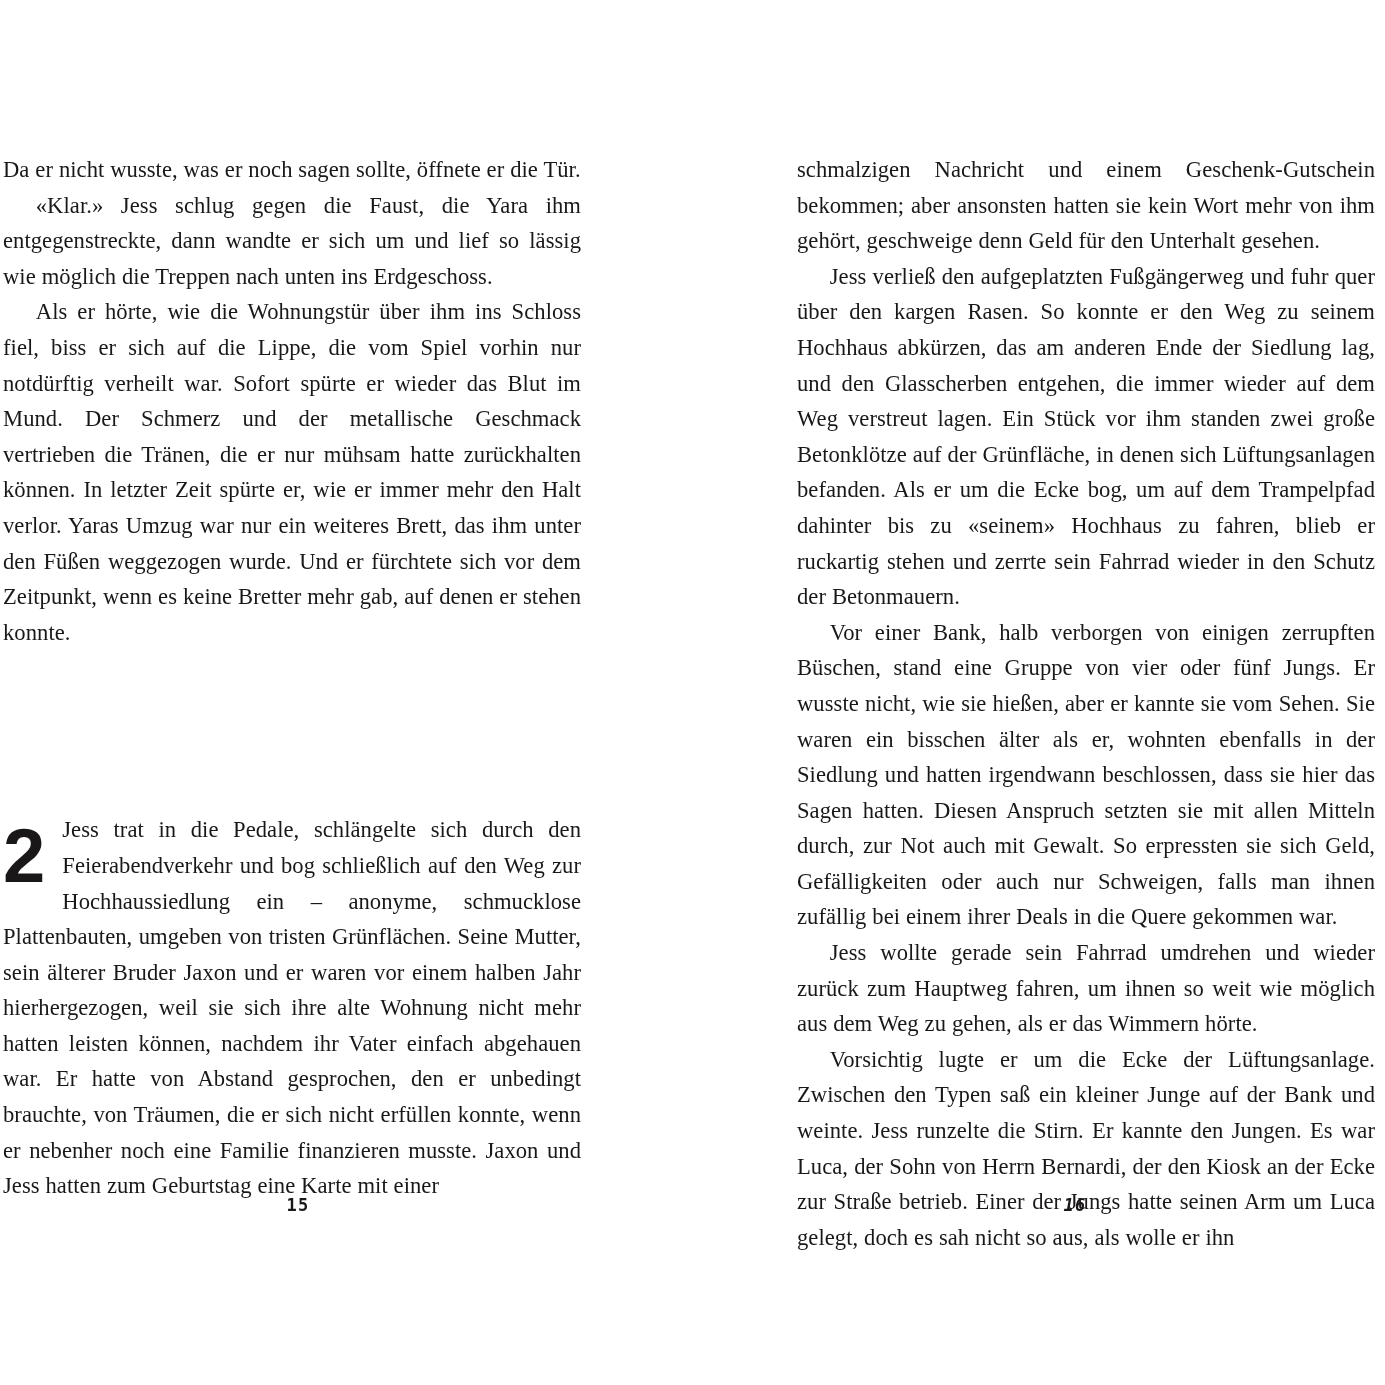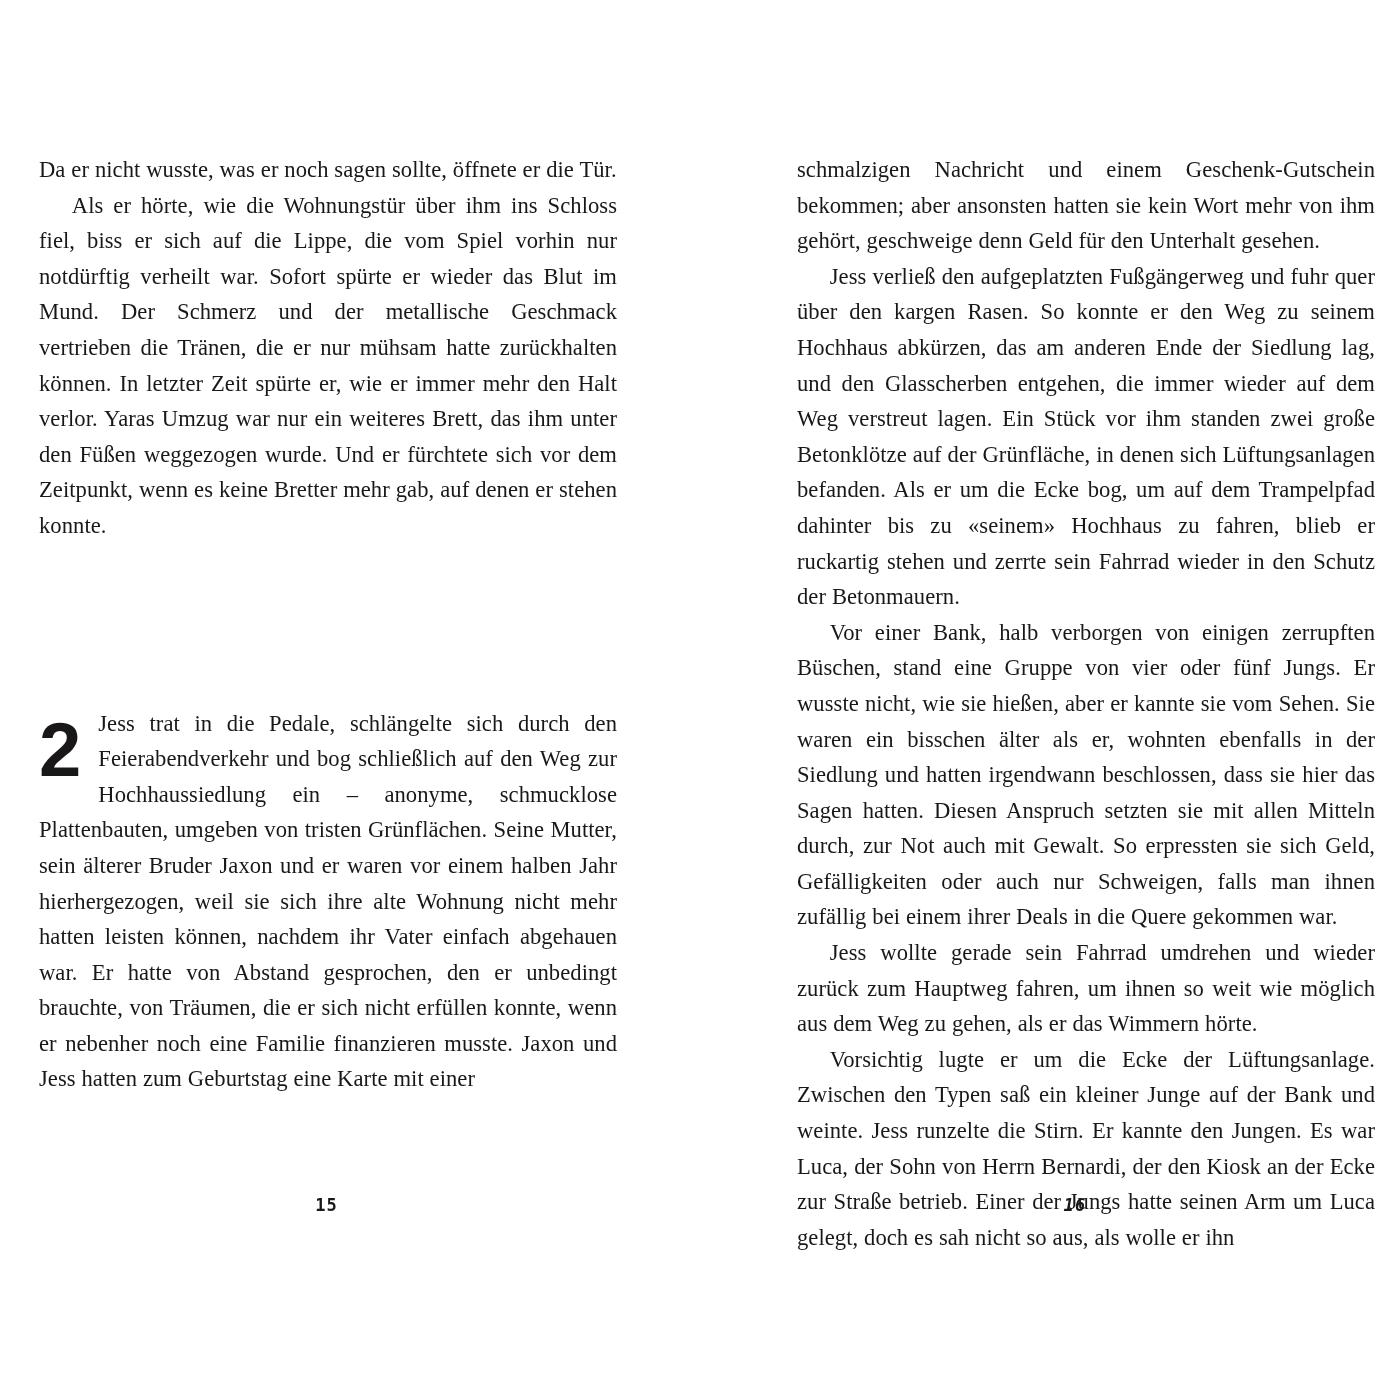--- a/index.html
+++ b/index.html
@@ -27,21 +27,21 @@
     top: 0;
     height: 1385px;
   }
   .page-left  { left: 0px;   width: 690px; }
   .page-right { left: 682px; width: 690px; }
 
   .text-block {
     position: absolute;
     top: 152px;
   }
-  .page-left  .text-block { left: 3px;   width: 578px; margin-left: 36px; }
+  .page-left  .text-block { left: 3px;   width: 578px; }
   .page-right .text-block { left: 115px; width: 578px; }
 
   p.para {
     margin: 0;
     text-align: justify;
     text-justify: inter-word;
     font-size: 22.6px;
     line-height: 35.6px;
     letter-spacing: 0.05px;
     word-spacing: 0.2px;
@@ -70,33 +70,34 @@
 
   .page-number {
     position: absolute;
     top: 1195px;
     font-family: "DejaVu Sans Mono", "Liberation Mono", monospace;
     font-size: 17px;
     font-weight: bold;
     letter-spacing: 1.2px;
     color: #1a1718;
   }
-  .page-left  .page-number { left: 258px; width: 80px; text-align: right; }
+  .page-left  .page-number { left: 258px; width: 80px; text-align: center; }
   .page-right .page-number { left: 1048px - 695px; width: 80px; text-align: center; font-style: italic; }
   .page-right .page-number { left: 353px; }
 </style>
 </head>
 <body>
 
 <div class="spread">
 
   <div class="page page-left">
     <div class="text-block">
 
       <p class="para noindent">Da er nicht wusste, was er noch sagen sollte, öffnete er die Tür.</p>
+      <p class="para indent">«Klar.» Jess schlug gegen die Faust, die Yara ihm entgegenstreckte, dann wandte er sich um und lief so lässig wie möglich die Treppen nach unten ins Erdgeschoss.</p>
       <p class="para indent">Als er hörte, wie die Wohnungstür über ihm ins Schloss fiel, biss er sich auf die Lippe, die vom Spiel vorhin nur notdürftig verheilt war. Sofort spürte er wieder das Blut im Mund. Der Schmerz und der metallische Geschmack vertrieben die Tränen, die er nur mühsam hatte zurückhalten können. In letzter Zeit spürte er, wie er immer mehr den Halt verlor. Yaras Umzug war nur ein weiteres Brett, das ihm unter den Füßen weggezogen wurde. Und er fürchtete sich vor dem Zeitpunkt, wenn es keine Bretter mehr gab, auf denen er stehen konnte.</p>
 
       <div class="chapter-gap"></div>
 
       <div class="chapter-opener">
         <span class="dropcap">2</span>
         <p class="para noindent">Jess trat in die Pedale, schlängelte sich durch den Feierabendverkehr und bog schließlich auf den Weg zur Hochhaussiedlung ein – anonyme, schmucklose Plattenbauten, umgeben von tristen Grünflächen. Seine Mutter, sein älterer Bruder Jaxon und er waren vor einem halben Jahr hierhergezogen, weil sie sich ihre alte Wohnung nicht mehr hatten leisten können, nachdem ihr Vater einfach abgehauen war. Er hatte von Abstand gesprochen, den er unbedingt brauchte, von Träumen, die er sich nicht erfüllen konnte, wenn er nebenher noch eine Familie finanzieren musste. Jaxon und Jess hatten zum Geburtstag eine Karte mit einer</p>
       </div>
 
     </div>

